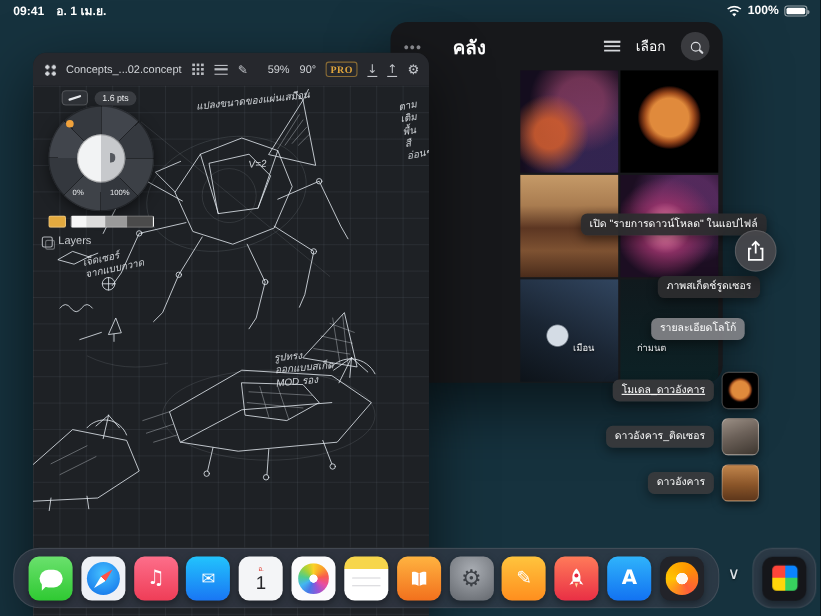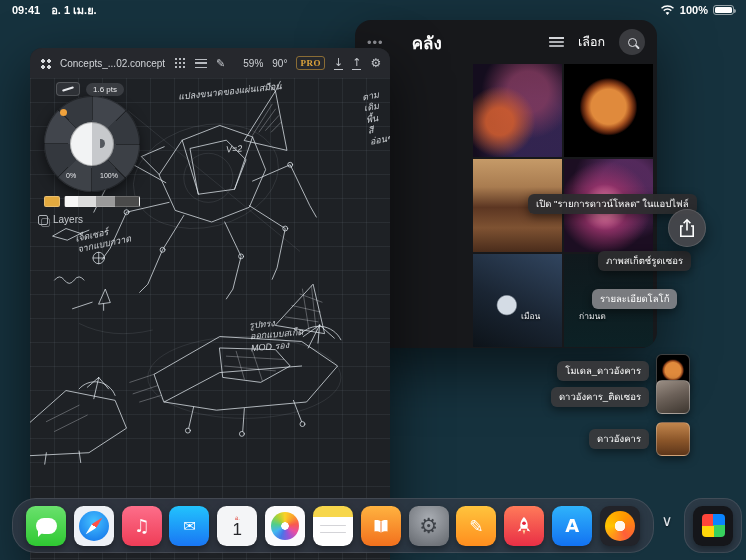--- a/index.html
+++ b/index.html
@@ -56,21 +56,21 @@
   .drag-layer{position:absolute;inset:0;z-index:4;pointer-events:none;}
   .drag-layer *{pointer-events:auto;}
   .pill{position:absolute;background:rgba(44,44,46,.95);color:#fff;font-size:9.5px;line-height:1;
     padding:5px 8px;border-radius:6px;white-space:nowrap;box-shadow:0 3px 10px rgba(0,0,0,.45);}
   .pill.light{background:rgba(130,131,136,.92);}
   .tt-open{left:528px;top:194px;}
   .tt-sketch{left:598px;top:251px;}
   .tt-logo{left:592px;top:289px;}
   .drag-row{position:absolute;right:56px;display:flex;align-items:center;gap:7px;}
   .drag-row .pill{position:static;background:rgba(58,58,60,.92);}
-  .dr1{top:354px;}.dr2{top:380px;}.dr3{top:422px;text-align:right;}.dr4{top:462px;}
+  .dr1{top:338px;text-decoration:underline;}.dr2{top:380px;}.dr3{top:422px;text-align:right;}.dr4{top:462px;}
   .thumb{width:34px;height:34px;border-radius:6px;border:1px solid rgba(255,255,255,.25);box-shadow:0 3px 8px rgba(0,0,0,.5);flex:none;}
   .th-mars{background:radial-gradient(circle at 50% 48%, #e08a3c 0 34%, #8f421a 42%, #1a0b05 47%, #000 50%);}
   .th-rock{background:linear-gradient(160deg,#9a8e84 0%,#6c6159 45%,#3d362f 100%);}
   .th-terrain{background:linear-gradient(180deg,#c1854c 0%,#8a5529 55%,#5d361a 100%);}
   .th-sketch{background:#f4f4f2;position:relative;overflow:hidden;}
   .th-sketch svg{position:absolute;inset:0;}
   
   .share-fab{position:absolute;left:668px;top:209px;width:38px;height:38px;border-radius:50%;
     background:rgba(72,72,76,.92);border:1px solid rgba(255,255,255,.12);display:flex;align-items:center;justify-content:center;
     box-shadow:0 6px 16px rgba(0,0,0,.45);z-index:4;}

